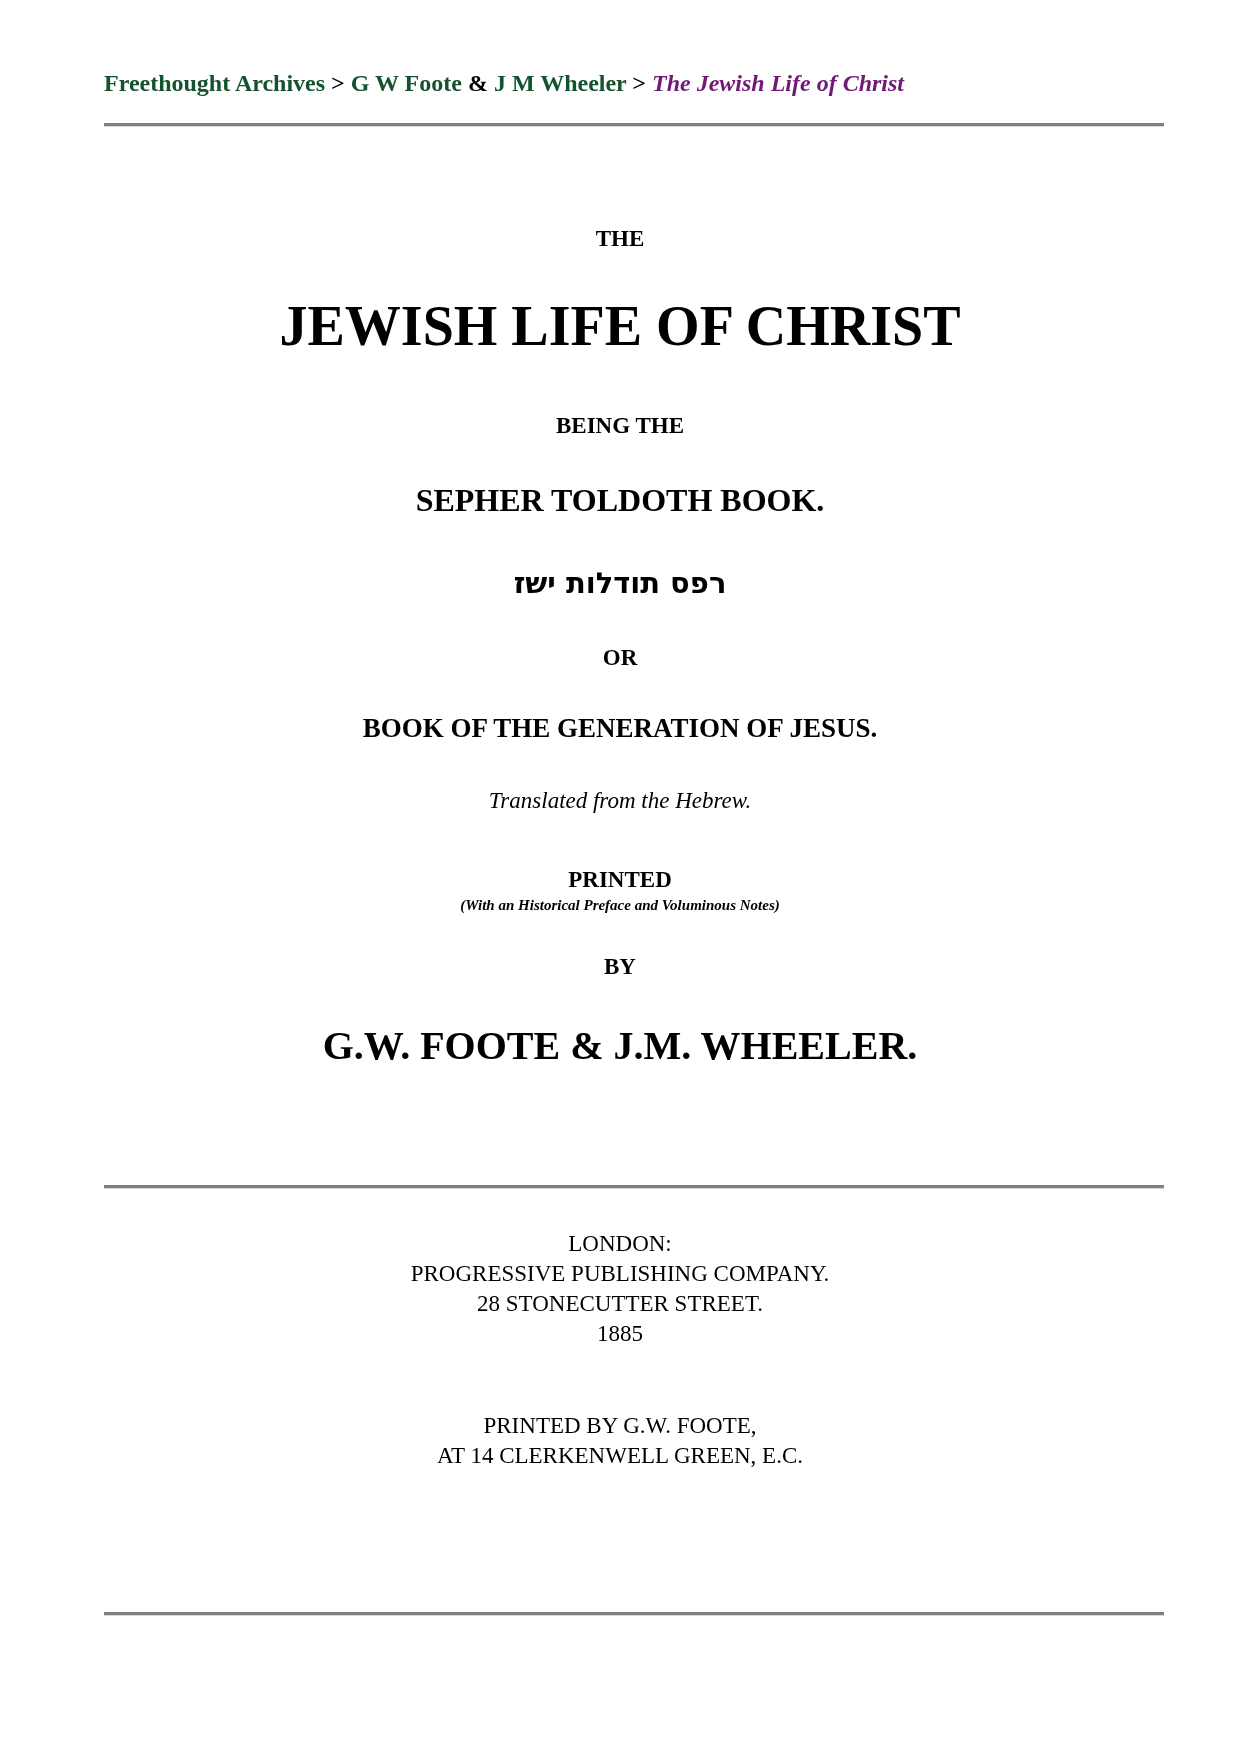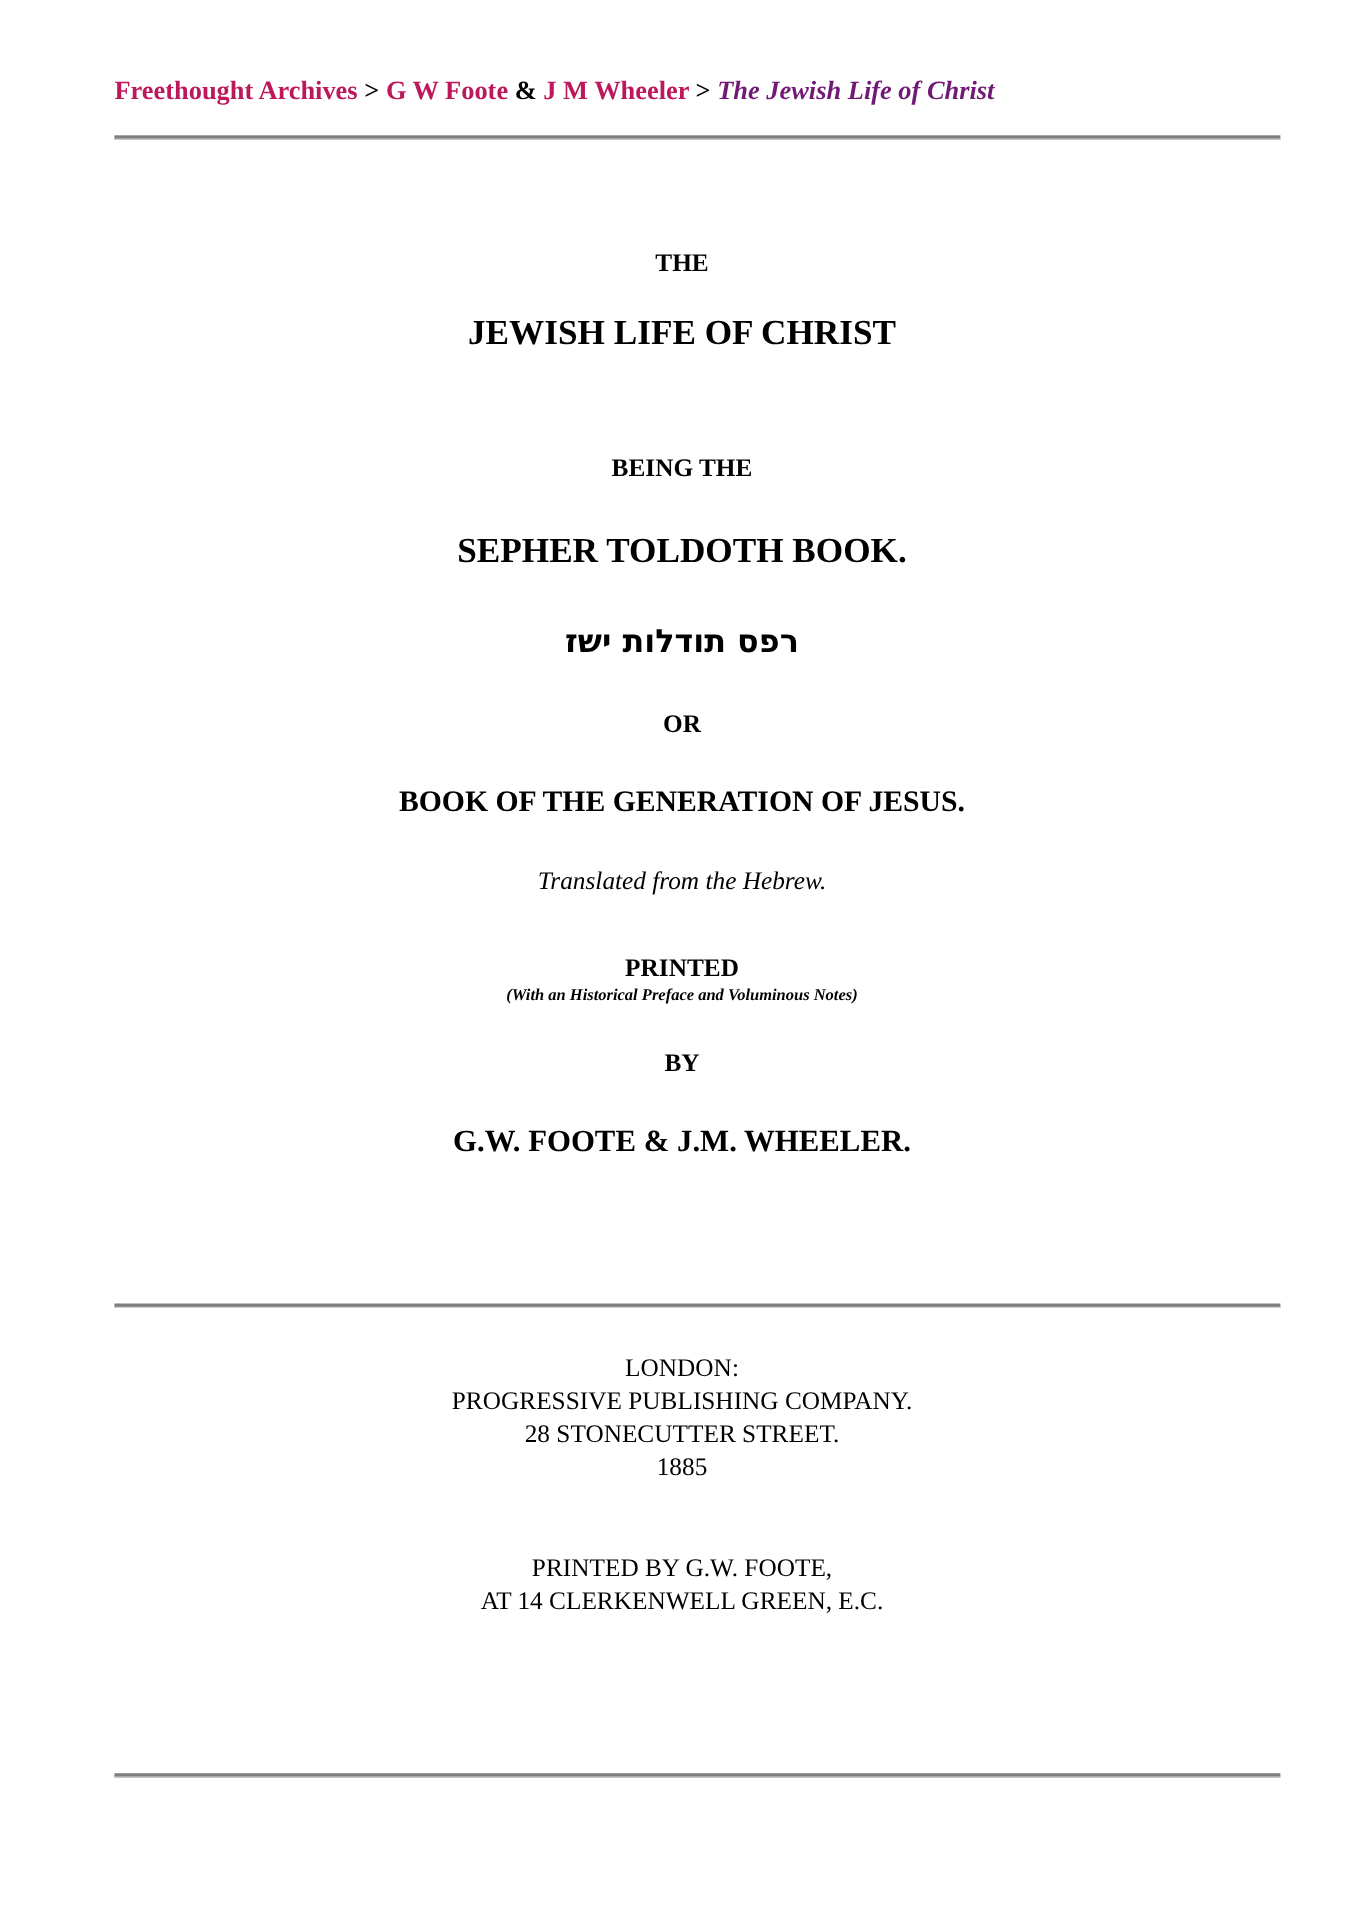--- a/index.html
+++ b/index.html
@@ -6,21 +6,21 @@
     body {
       width: 1240px; height: 1755px; position: relative; overflow: hidden;
       font-family: "Liberation Serif", "DejaVu Serif", serif; color: #000;
     }
     .abs { position: absolute; left: 0; width: 1240px; text-align: center; white-space: nowrap; }
     .breadcrumb {
       position: absolute; left: 104px; top: 70px;
       font-size: 24px; font-weight: bold; white-space: nowrap;
       font-family: "Liberation Serif", serif;
     }
-    .breadcrumb a { color: #be185d; text-decoration: none; }
+    .breadcrumb a { color: #14532d; text-decoration: none; }
     .breadcrumb .sep { color: #000; }
     .breadcrumb .current { font-style: italic; color: #701a75; }
     .rule {
       position: absolute; left: 104px; width: 1060px; height: 3px;
       background: #808080; border-bottom: 1px solid #d6d6d6;
     }
     .b { font-weight: bold; }
     .i { font-style: italic; }
     .center-col {
       font-size: 23px; line-height: 30px;
@@ -35,31 +35,31 @@
   <a href="#">G W Foote</a>
   <span class="sep">&amp;</span>
   <a href="#">J M Wheeler</a>
   <span class="sep">&gt;</span>
   <span class="current">The Jewish Life of Christ</span>
 </div>
 
 <div class="rule" style="top:123px;"></div>
 
 <div class="abs b" style="top:226px; font-size:23px;">THE</div>
-<div class="abs b" style="top:284px; font-size:32px;">JEWISH LIFE OF CHRIST</div>
+<div class="abs b" style="top:294px; font-size:56px;">JEWISH LIFE OF CHRIST</div>
 <div class="abs b" style="top:413px; font-size:23px;">BEING THE</div>
 <div class="abs b" style="top:482px; font-size:32px;">SEPHER TOLDOTH BOOK.</div>
 <div class="abs b" style="top:566px; font-size:29px; direction:rtl; unicode-bidi:plaintext; font-family:'DejaVu Sans', sans-serif;">רפס תודלות ישז</div>
 <div class="abs b" style="top:645px; font-size:23px;">OR</div>
 <div class="abs b" style="top:713px; font-size:27px;">BOOK OF THE GENERATION OF JESUS.</div>
 <div class="abs i" style="top:788px; font-size:23px;">Translated from the Hebrew.</div>
 <div class="abs b" style="top:867px; font-size:23px;">PRINTED</div>
 <div class="abs b i" style="top:897px; font-size:15px;">(With an Historical Preface and Voluminous Notes)</div>
 <div class="abs b" style="top:954px; font-size:23px;">BY</div>
-<div class="abs b" style="top:1022px; font-size:28px;">G.W. FOOTE &amp; J.M. WHEELER.</div>
+<div class="abs b" style="top:1022px; font-size:40px;">G.W. FOOTE &amp; J.M. WHEELER.</div>
 
 <div class="rule" style="top:1185px;"></div>
 
 <div class="abs center-col" style="top:1229px;">
   <div>LONDON:</div>
   <div>PROGRESSIVE PUBLISHING COMPANY.</div>
   <div>28 STONECUTTER STREET.</div>
   <div>1885</div>
 </div>
 

